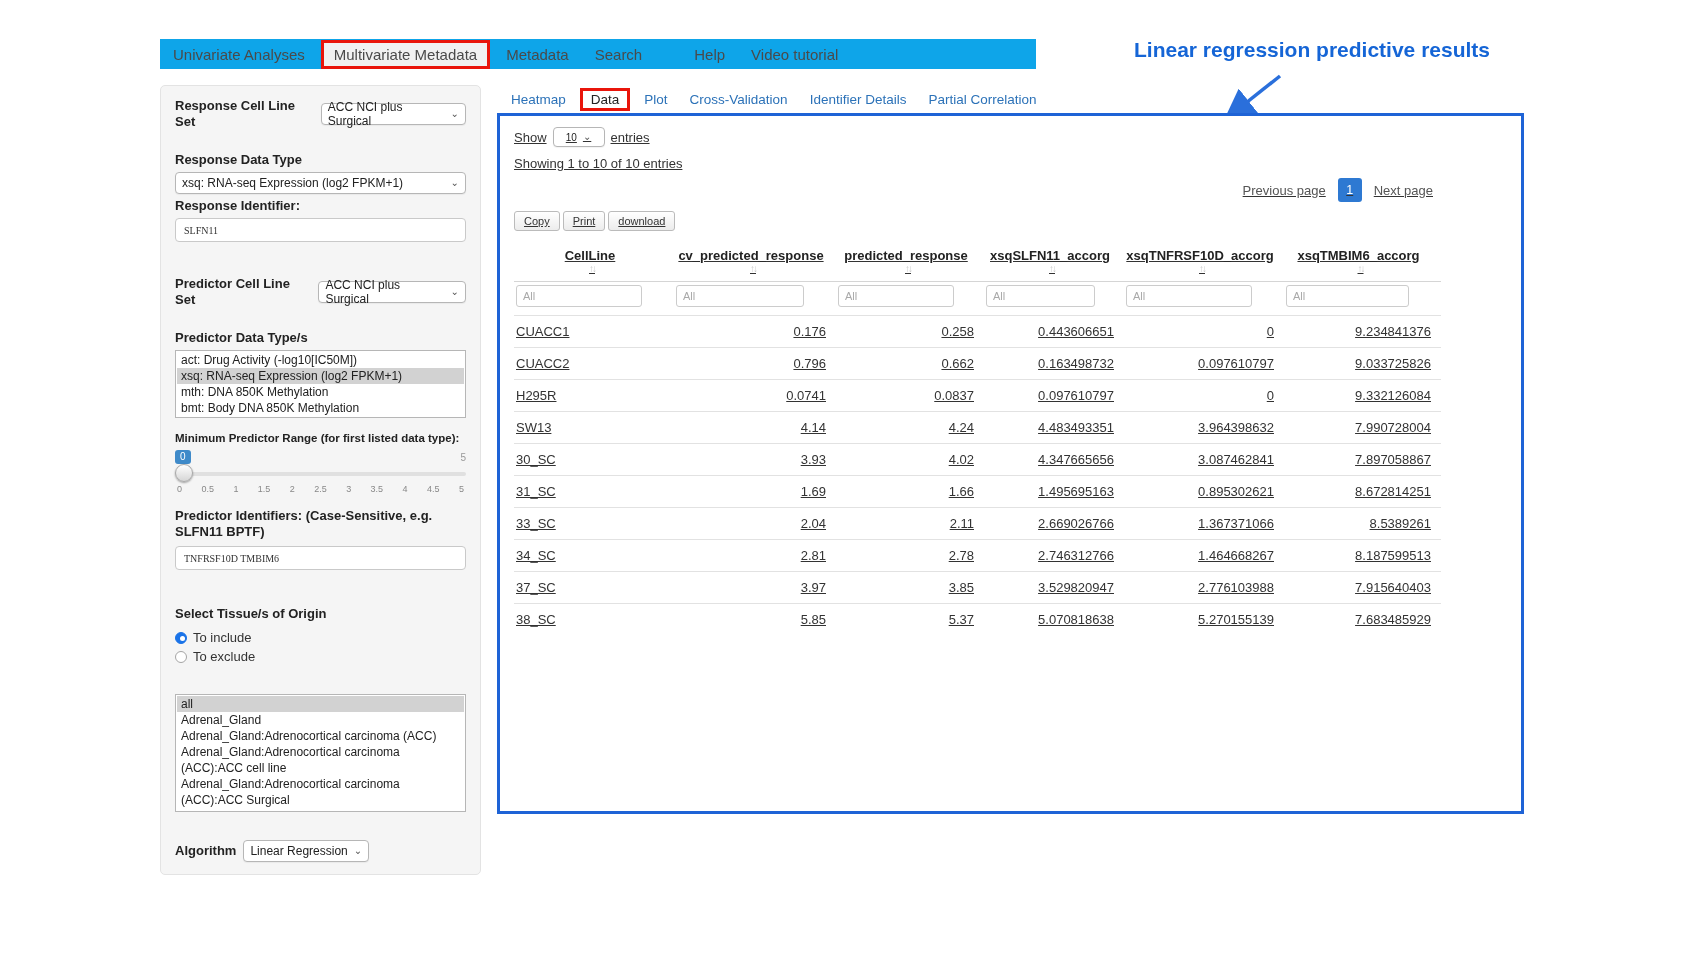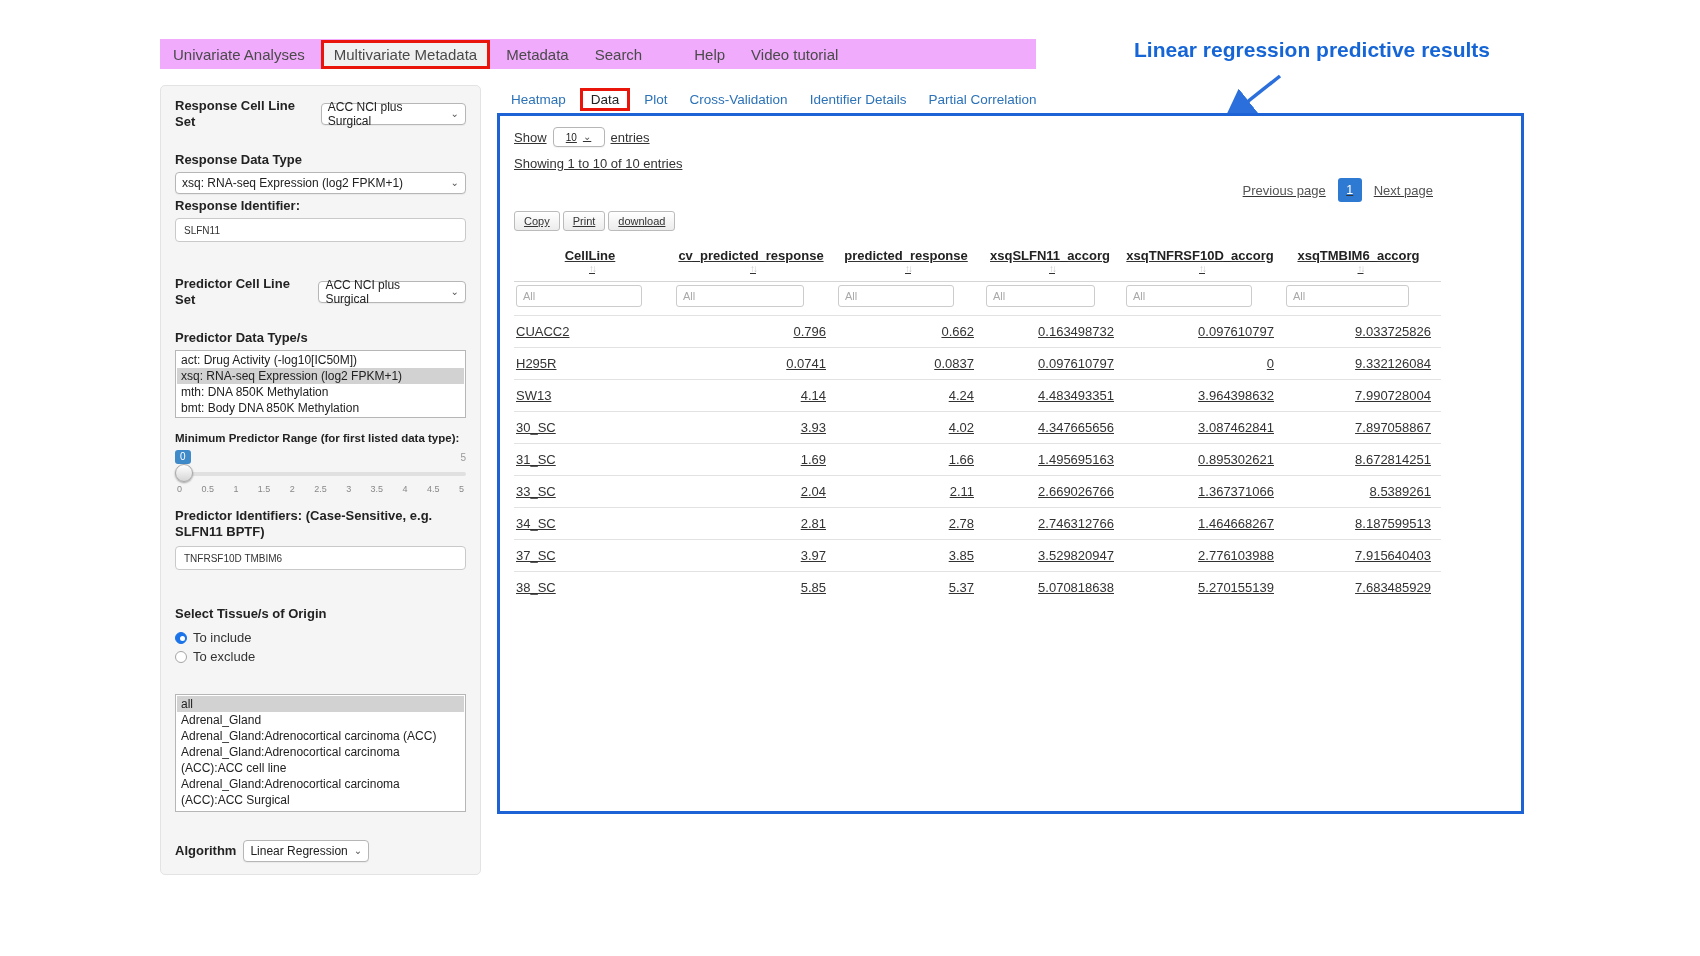--- a/index.html
+++ b/index.html
@@ -8,21 +8,21 @@
     background: #ffffff;
     font-family: "Liberation Sans", sans-serif;
     color: #333;
     position: relative;
     overflow: hidden;
   }
 
   
   .topnav {
     position: absolute; left: 160px; top: 39px; width: 876px; height: 30px;
-    background: #f0abfc; display: flex; align-items: center;
+    background: #0ea5e9; display: flex; align-items: center;
     font-size: 15px; color: #4a4a4a;
   }
   .nav-item { padding: 0 13px; white-space: nowrap; cursor: pointer; }
   .nav-item.redbox { border: 3px solid #e9150b; padding: 3px 10px; margin: 0 3px; background: #f1f1f1; }
   .topnav .nav-item:nth-of-type(5) { margin-left: 26px; }
 
   
   .annotation {
     position: absolute; top: 38px; right: 210px;
     font-size: 21px; font-weight: bold; color: #1565d6; white-space: nowrap;
@@ -42,21 +42,21 @@
     display: inline-flex; align-items: center; justify-content: space-between;
     background: #fff; border: 1px solid #b6b6b6; border-radius: 4px;
     height: 22px; padding: 0 6px; font-size: 12px; color: #222; cursor: pointer;
     box-shadow: 0 1px 1px rgba(0,0,0,0.05);
   }
   .select .chev { font-size: 10px; color: #555; margin-left: 6px; line-height: 10px; }
   .select.full { width: 100%; display: flex; }
   .text-input {
     width: 100%; height: 24px; border: 1px solid #c9c9c9; border-radius: 4px;
     padding: 8px 8px; font-size: 10px; color: #333; background: #fff;
-    font-family: Liberation Sans, sans-serif;
+    font-family: Liberation Serif, serif;
   }
   .listbox { background: #fff; border: 1px solid #b6b6b6; font-size: 12px; padding: 1px; }
   .listbox .opt { padding: 0 4px; line-height: 16px; color: #222; cursor: pointer; }
   .listbox .opt.selected { background: #d2d2d2; }
   .tissue-listbox { height: 118px; overflow: hidden; }
 
   .mt4 { margin-top: 4px; } .mt6 { margin-top: 6px; } .mt8 { margin-top: 8px; }
   .mt12 { margin-top: 12px; } .mt20 { margin-top: 28px; }
   .mt22 { margin-top: 22px; } .mt30 { margin-top: 30px; } .mt34 { margin-top: 34px; } .mt36 { margin-top: 36px; }
 
@@ -416,20 +416,28 @@
               <input class="filter-input" placeholder="All" style="">
             </td>
 
             <td>
               <input class="filter-input" placeholder="All" style="">
             </td>
           </tr>
       </thead>
       <tbody>
 
+          <tr>
+            <td>CUACC1</td>
+            <td>0.176</td>
+            <td>0.258</td>
+            <td>0.443606651</td>
+            <td>0</td>
+            <td>9.234841376</td>
+          </tr>
 
           <tr>
             <td>CUACC2</td>
             <td>0.796</td>
             <td>0.662</td>
             <td>0.163498732</td>
             <td>0.097610797</td>
             <td>9.033725826</td>
           </tr>
 

